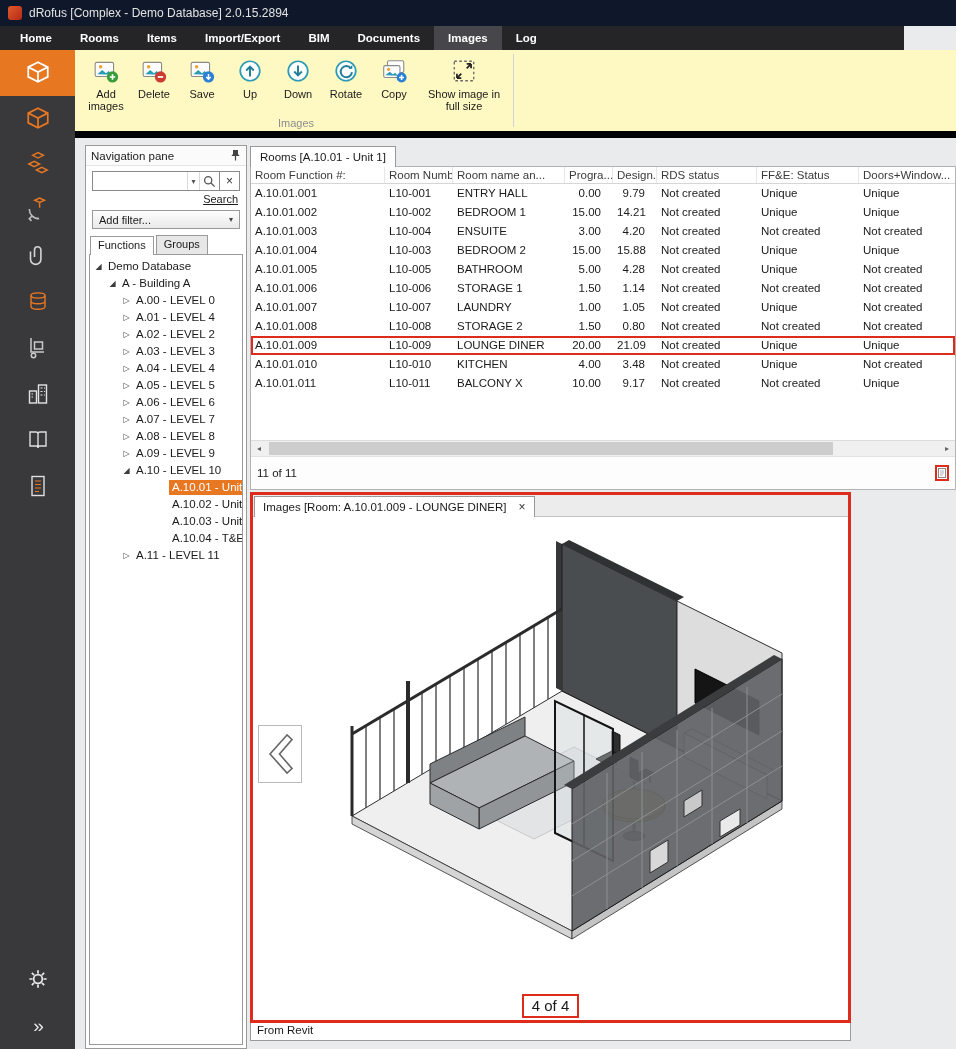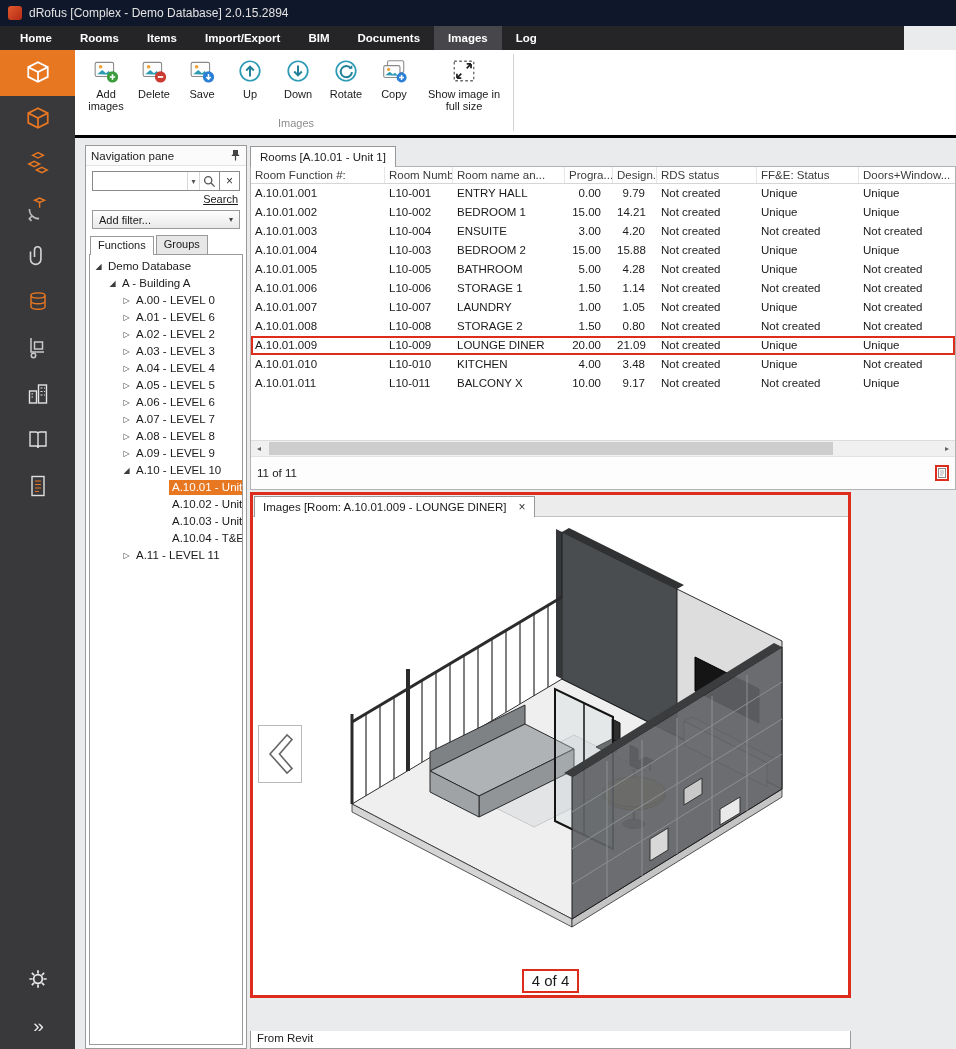--- a/index.html
+++ b/index.html
@@ -25,21 +25,21 @@
 
   
   .sidebar{position:absolute;left:0;top:50px;width:75px;height:999px;background:#39393b;display:flex;flex-direction:column;align-items:stretch;}
   .side-btn{height:46px;display:flex;align-items:center;justify-content:center;flex:none;}
   .side-btn.active{background:var(--accent);}
   .side-spacer{flex:1;}
   .side-bottom{height:46px;display:flex;align-items:center;justify-content:center;flex:none;}
   .expand-glyph{color:#e8e8e8;font-size:19px;letter-spacing:-2px;}
 
   
-  .ribbon{position:absolute;left:75px;top:50px;width:881px;height:88px;background:#ffffff;border-bottom:3px solid #000000;display:flex;}
+  .ribbon{position:absolute;left:75px;top:50px;width:881px;height:88px;background:#fef9c3;border-bottom:7px solid #000000;display:flex;}
   .ribbon-group{display:flex;flex-direction:column;padding:4px 6px 0 10px;}
   .ribbon-buttons{display:flex;align-items:flex-start;gap:6px;}
   .rbtn{display:flex;flex-direction:column;align-items:center;padding:2px 2px;min-width:38px;max-width:88px;cursor:default;}
   .rbtn .ricon{height:30px;display:flex;align-items:center;justify-content:center;}
   .rbtn .rlabel{font-size:11px;line-height:12px;text-align:center;margin-top:2px;color:#1a1a1a;white-space:normal;}
   .rbtn.narrow{width:42px;}
   .rbtn.wide{width:86px;}
   .ribbon-group-label{text-align:center;color:#8d8d8d;font-size:11px;margin-top:3px;}
   .ribbon-sep{width:1px;background:#d0d2d4;margin:4px 0;}
 
@@ -85,21 +85,21 @@
   .row.hl{outline:2px solid var(--red);outline-offset:-2px;position:relative;z-index:3;}
   .grid-filler{flex:1;background:#fff;}
   .hscroll{height:16px;background:#f0f0f0;border-top:1px solid #dcdcdc;display:flex;align-items:center;}
   .harrow{width:16px;text-align:center;font-size:8px;color:#606060;}
   .htrack{flex:1;height:16px;position:relative;}
   .hthumb{position:absolute;left:2px;top:1px;height:13px;width:84%;background:#cdcdcd;}
   .rooms-status{height:20px;background:#fdfdfd;display:flex;align-items:center;justify-content:space-between;padding:16px 6px;border-top:1px solid #e3e3e3;}
   .report-ic{width:14px;height:16px;border:2px solid var(--red);display:flex;align-items:center;justify-content:center;background:#fff;}
 
   
-  .images-panel{position:absolute;left:0;top:347px;width:601px;bottom:0;display:flex;flex-direction:column;gap:33px;}
+  .images-panel{position:absolute;left:0;top:347px;width:601px;bottom:8px;display:flex;flex-direction:column;}
   .red-zone{flex:1;border:3px solid var(--red);background:#fff;display:flex;flex-direction:column;overflow:hidden;}
   .itabstrip{height:22px;background:#ececec;display:flex;align-items:flex-end;border-bottom:1px solid #c2c2c2;padding-left:1px;}
   .itab{background:#fff;border:1px solid #989898;border-bottom:none;height:21px;display:flex;align-items:center;gap:12px;padding:0 8px;font-size:11.5px;margin-bottom:-1px;}
   .itab-close{font-size:12px;color:#333;cursor:default;}
   .stage{flex:1;position:relative;background:#fff;overflow:hidden;}
   .room-svg{position:absolute;left:52%;top:48%;transform:translate(-50%,-50%);}
   .prev-btn{position:absolute;left:5px;top:208px;width:44px;height:58px;background:#fff;border:1px solid #b9b9b9;display:flex;align-items:center;justify-content:center;}
   .caption{height:20px;text-align:center;font-size:11.5px;color:#111;flex:none;}
   .pager-row{height:26px;display:flex;justify-content:center;align-items:flex-start;flex:none;}
   .pager{border:2px solid var(--red);padding:1px 8px 2px;font-size:15px;background:#fff;}
@@ -349,21 +349,21 @@
             <span class="tree-label">A - Building A</span>
           </div>
 
           <div class="tree-item" style="padding-left: 30px;">
             <span class="tree-glyph">▷</span>
             <span class="tree-label">A.00 - LEVEL 0</span>
           </div>
 
           <div class="tree-item" style="padding-left: 30px;">
             <span class="tree-glyph">▷</span>
-            <span class="tree-label">A.01 - LEVEL 6</span>
+            <span class="tree-label">A.01 - LEVEL 4</span>
           </div>
 
           <div class="tree-item" style="padding-left: 30px;">
             <span class="tree-glyph">▷</span>
             <span class="tree-label">A.02 - LEVEL 2</span>
           </div>
 
           <div class="tree-item" style="padding-left: 30px;">
             <span class="tree-glyph">▷</span>
             <span class="tree-label">A.03 - LEVEL 3</span>

